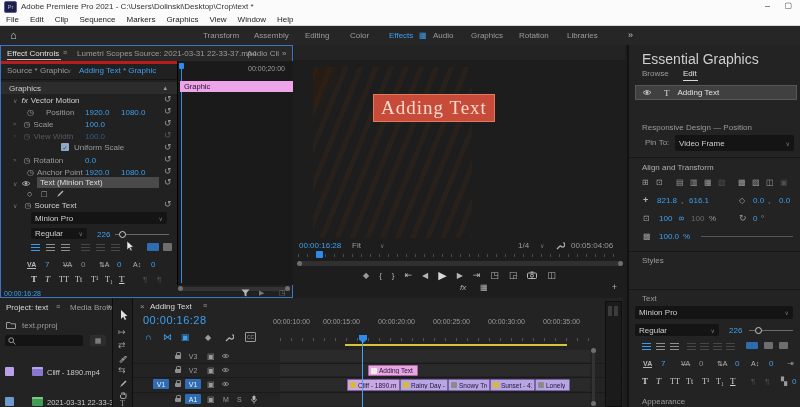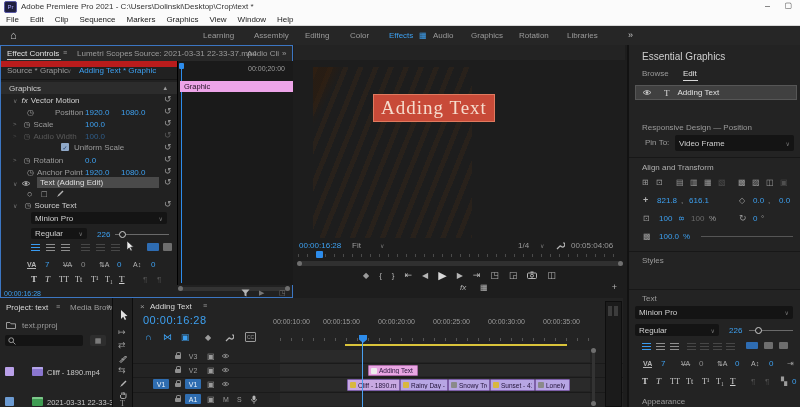--- a/index.html
+++ b/index.html
@@ -3,21 +3,21 @@
 <meta charset="utf-8">
 <style>
   html,body{margin:0;padding:0;background:#101010}
   .app{position:relative;width:800px;height:407px;overflow:hidden;background:#1d1d1d;
        font-family:"Liberation Sans",sans-serif;cursor:default;-webkit-user-select:none;user-select:none}
   .a{position:absolute}
   .nw{white-space:nowrap}
   .t7{font-size:7px}.t8{font-size:8px}.t9{font-size:9px}.t11{font-size:11px}
   .g{color:#9b9b9b}.lg{color:#cfcfcf}.b{color:#3da0f0}.dim{color:#4f4f4f}
   .panel{background:#232323;box-sizing:border-box}
-  .tabstrip{position:absolute;left:0;top:0;right:0;height:15px;background:#282828;border-bottom:6px solid #b91c1c}
+  .tabstrip{position:absolute;left:0;top:0;right:0;height:15px;background:#282828;border-bottom:3px solid #b91c1c}
   .dd{background:#141414;border-radius:2px;display:flex;align-items:center;box-sizing:border-box;
       padding:0 4px;color:#cfcfcf;font-size:8px;justify-content:space-between;white-space:nowrap;overflow:hidden}
   .dd .cv{color:#777;font-size:6px;margin-left:3px}
   .row{position:absolute;height:12px;display:flex;align-items:center;font-size:8px;color:#9b9b9b;white-space:nowrap}
   .rst{position:absolute;color:#9b9b9b;font-size:9px;line-height:9px}
   .sw{font-size:8px;color:#9b9b9b}
   .tw{font-size:6px;color:#777}
   .bars{display:inline-block;width:9px;height:7px;
         background:repeating-linear-gradient(to bottom,currentColor 0 1px,transparent 1px 3px)}
   .solidbtn{display:inline-block;border-radius:1px}
@@ -59,21 +59,21 @@
     <span class="t8" style="color:#222">Sequence</span>
     <span class="t8" style="color:#222">Markers</span>
     <span class="t8" style="color:#222">Graphics</span>
     <span class="t8" style="color:#222">View</span>
     <span class="t8" style="color:#222">Window</span>
     <span class="t8" style="color:#222">Help</span>
   </div>
 
   <div class="a" style="left:0;top:26px;width:800px;height:19px;background:#262626">
     <span class="a" style="left:10px;top:3px;font-size:11px;color:#c0c0c0">⌂</span>
-    <span class="a t8 g" style="left:203px;top:5px">Learning</span>
+    <span class="a t8 g" style="left:203px;top:5px">Transform</span>
     <span class="a t8 g" style="left:254px;top:5px">Assembly</span>
     <span class="a t8 g" style="left:305px;top:5px">Editing</span>
     <span class="a t8 g" style="left:350px;top:5px">Color</span>
     <span class="a t8 b" style="left:389px;top:5px">Effects</span>
     <span class="a b" style="left:419px;top:5px;font-size:8px">▦</span>
     <span class="a t8 g" style="left:433px;top:5px">Audio</span>
     <span class="a t8 g" style="left:471px;top:5px">Graphics</span>
     <span class="a t8 g" style="left:519px;top:5px">Rotation</span>
     <span class="a t8 g" style="left:567px;top:5px">Libraries</span>
     <span class="a t9" style="left:628px;top:4px;color:#c0c0c0">»</span>
@@ -111,38 +111,38 @@
 
     <div class="row" style="left:0;top:48px;width:176px">
       <span class="tw" style="margin-left:12px">∨</span>
       <span class="lg" style="font-style:italic;font-size:8px;margin-left:4px">fx</span>
       <span class="lg" style="margin-left:3px">Vector Motion</span>
     </div>
     <span class="rst" style="left:163px;top:49px">↺</span>
 
     <div class="row" style="left:0;top:60px;width:176px">
       <span class="sw" style="margin-left:26px">◷</span>
-      <span style="margin-left:21px">Position</span>
+      <span style="margin-left:12px">Position</span>
     </div>
     <span class="a t8 b" style="left:84px;top:62px">1920.0</span>
     <span class="a t8 b" style="left:120px;top:62px">1080.0</span>
     <span class="rst" style="left:163px;top:61px">↺</span>
 
     <div class="row" style="left:0;top:72px;width:176px">
       <span class="tw" style="margin-left:12px">&gt;</span>
       <span class="sw" style="margin-left:7px">◷</span>
       <span style="margin-left:3px">Scale</span>
     </div>
     <span class="a t8 b" style="left:84px;top:74px">100.0</span>
     <span class="rst" style="left:163px;top:73px">↺</span>
 
     <div class="row" style="left:0;top:84px;width:176px;color:#595959">
       <span class="tw" style="margin-left:12px;color:#4a4a4a">&gt;</span>
       <span style="margin-left:7px;color:#595959;font-size:8px">◷</span>
-      <span style="margin-left:3px">Audio Width</span>
+      <span style="margin-left:3px">View Width</span>
     </div>
     <span class="a t8" style="left:84px;top:86px;color:#2f5d8a">100.0</span>
     <span class="rst" style="left:163px;top:85px;color:#595959">↺</span>
 
     <div class="a" style="left:60px;top:97px;width:8px;height:8px;background:#8fa8c8;border-radius:1px;display:flex;align-items:center;justify-content:center;font-size:6px;color:#16335a">✓</div>
     <span class="a t8 g" style="left:73px;top:97px">Uniform Scale</span>
     <span class="rst" style="left:163px;top:97px">↺</span>
 
     <div class="row" style="left:0;top:108px;width:176px">
       <span class="tw" style="margin-left:12px">&gt;</span>
@@ -162,21 +162,21 @@
 
     <div class="row" style="left:0;top:131px;width:176px">
       <span class="tw" style="margin-left:12px">∨</span>
       <span style="margin-left:4px">
         <svg width="10" height="7" viewBox="0 0 10 7">
             <path d="M1 3.5 Q5 -0.5 9 3.5 Q5 7.5 1 3.5 Z" fill="none" stroke="#b5b5b5" stroke-width="0.8"></path>
             <circle cx="5" cy="3.5" r="1.3" fill="#b5b5b5"></circle>
           </svg>
       </span>
       <span class="a" style="left:36px;top:0;width:122px;height:11px;background:#4a4a4a;display:flex;align-items:center">
-        <span style="font-size:8px;color:#dedede;padding-left:3px">Text (Adding Edit)</span>
+        <span style="font-size:8px;color:#dedede;padding-left:3px">Text (Minion Text)</span>
       </span>
     </div>
     <span class="rst" style="left:163px;top:132px">↺</span>
 
     <div class="row" style="left:0;top:142px;width:176px">
       <span style="margin-left:26px;font-size:9px;color:#b5b5b5">○</span>
       <span style="margin-left:9px;font-size:9px;color:#b5b5b5">□</span>
       <span style="margin-left:9px">
         <svg width="8" height="8" viewBox="0 0 8 8">
             <path d="M1 7 L2.5 4.5 L6.5 0.5 L7.5 1.5 L3.5 5.5 Z" fill="#b5b5b5"></path>
@@ -306,21 +306,21 @@
           </svg>
       </span>
       <span class="t9">◫</span>
     </div>
     <span class="a t8" style="left:166px;top:238px;color:#b5b5b5;font-style:italic">fx</span>
     <span class="a t8" style="left:186px;top:238px;color:#b5b5b5">▦</span>
     <span class="a t9" style="right:8px;top:237px;color:#b5b5b5">+</span>
   </div>
 
   <div class="a panel" style="left:627px;top:45px;width:173px;height:362px;background:#232323;border-left:2px solid #121212">
-    <span class="a lg" style="left:13px;top:6px;font-size:10px">Essential Graphics</span>
+    <span class="a lg" style="left:13px;top:6px;font-size:14px">Essential Graphics</span>
     <span class="a t8 g" style="left:13px;top:24px">Browse</span>
     <span class="a t8" style="left:54px;top:24px;color:#e2e2e2">Edit</span>
     <div class="a" style="left:54px;top:35px;width:15px;height:1px;background:#d8d8d8"></div>
 
     <div class="a" style="left:6px;top:40px;width:160px;height:13px;background:#404040;border:1px solid #565656;display:flex;align-items:center">
       <span style="margin-left:6px">
         <svg width="10" height="7" viewBox="0 0 10 7">
             <path d="M1 3.5 Q5 -0.5 9 3.5 Q5 7.5 1 3.5 Z" fill="none" stroke="#cfcfcf" stroke-width="0.8"></path>
             <circle cx="5" cy="3.5" r="1.3" fill="#cfcfcf"></circle>
           </svg>

